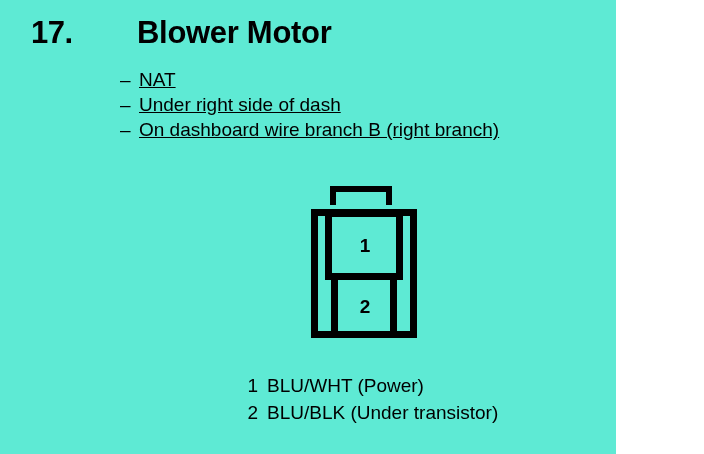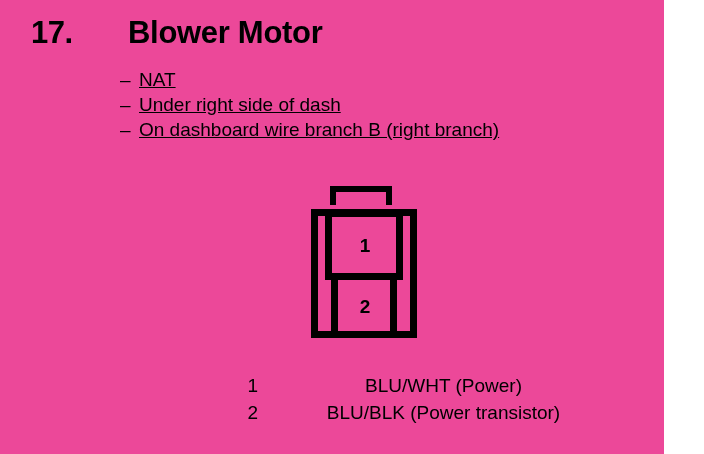--- a/index.html
+++ b/index.html
@@ -7,40 +7,40 @@
     margin: 0;
     padding: 0;
     background: #ffffff;
   }
   body {
     font-family: "Liberation Sans", sans-serif;
     color: #000000;
   }
   #page {
     position: relative;
-    width: 664px;
+    width: 616px;
     height: 454px;
-    background: #ec4899;
+    background: #5eead4;
     overflow: hidden;
   }
 
   
   .item-number {
     position: absolute;
     left: 31px;
     top: 17px;
     font-size: 31px;
     font-weight: bold;
     letter-spacing: -0.5px;
     line-height: 1;
     white-space: pre;
   }
   .item-title {
     position: absolute;
-    left: 128px;
+    left: 137px;
     top: 17px;
     font-size: 31px;
     font-weight: bold;
     letter-spacing: -0.3px;
     line-height: 1;
     white-space: pre;
   }
 
   
   .notes {
@@ -110,21 +110,20 @@
     white-space: pre;
   }
   .legend-num {
     width: 58px;
     flex: 0 0 58px;
     text-align: right;
   }
   .legend-desc {
     flex: 1 1 auto;
     padding-left: 9px;
-    text-align: center;
   }
 </style>
 </head>
 <body>
 
 <div id="page">
 
   <div class="item-number">17.</div>
   <div class="item-title">Blower Motor</div>
 
@@ -161,17 +160,17 @@
     <div class="pin-label p2">2</div>
   </div>
 
   <div class="legend">
     <div class="legend-row">
       <span class="legend-num">1</span>
       <span class="legend-desc">BLU/WHT (Power)</span>
     </div>
     <div class="legend-row">
       <span class="legend-num">2</span>
-      <span class="legend-desc">BLU/BLK (Power transistor)</span>
+      <span class="legend-desc">BLU/BLK (Under transistor)</span>
     </div>
   </div>
 
 </div>
 
 </body></html>

